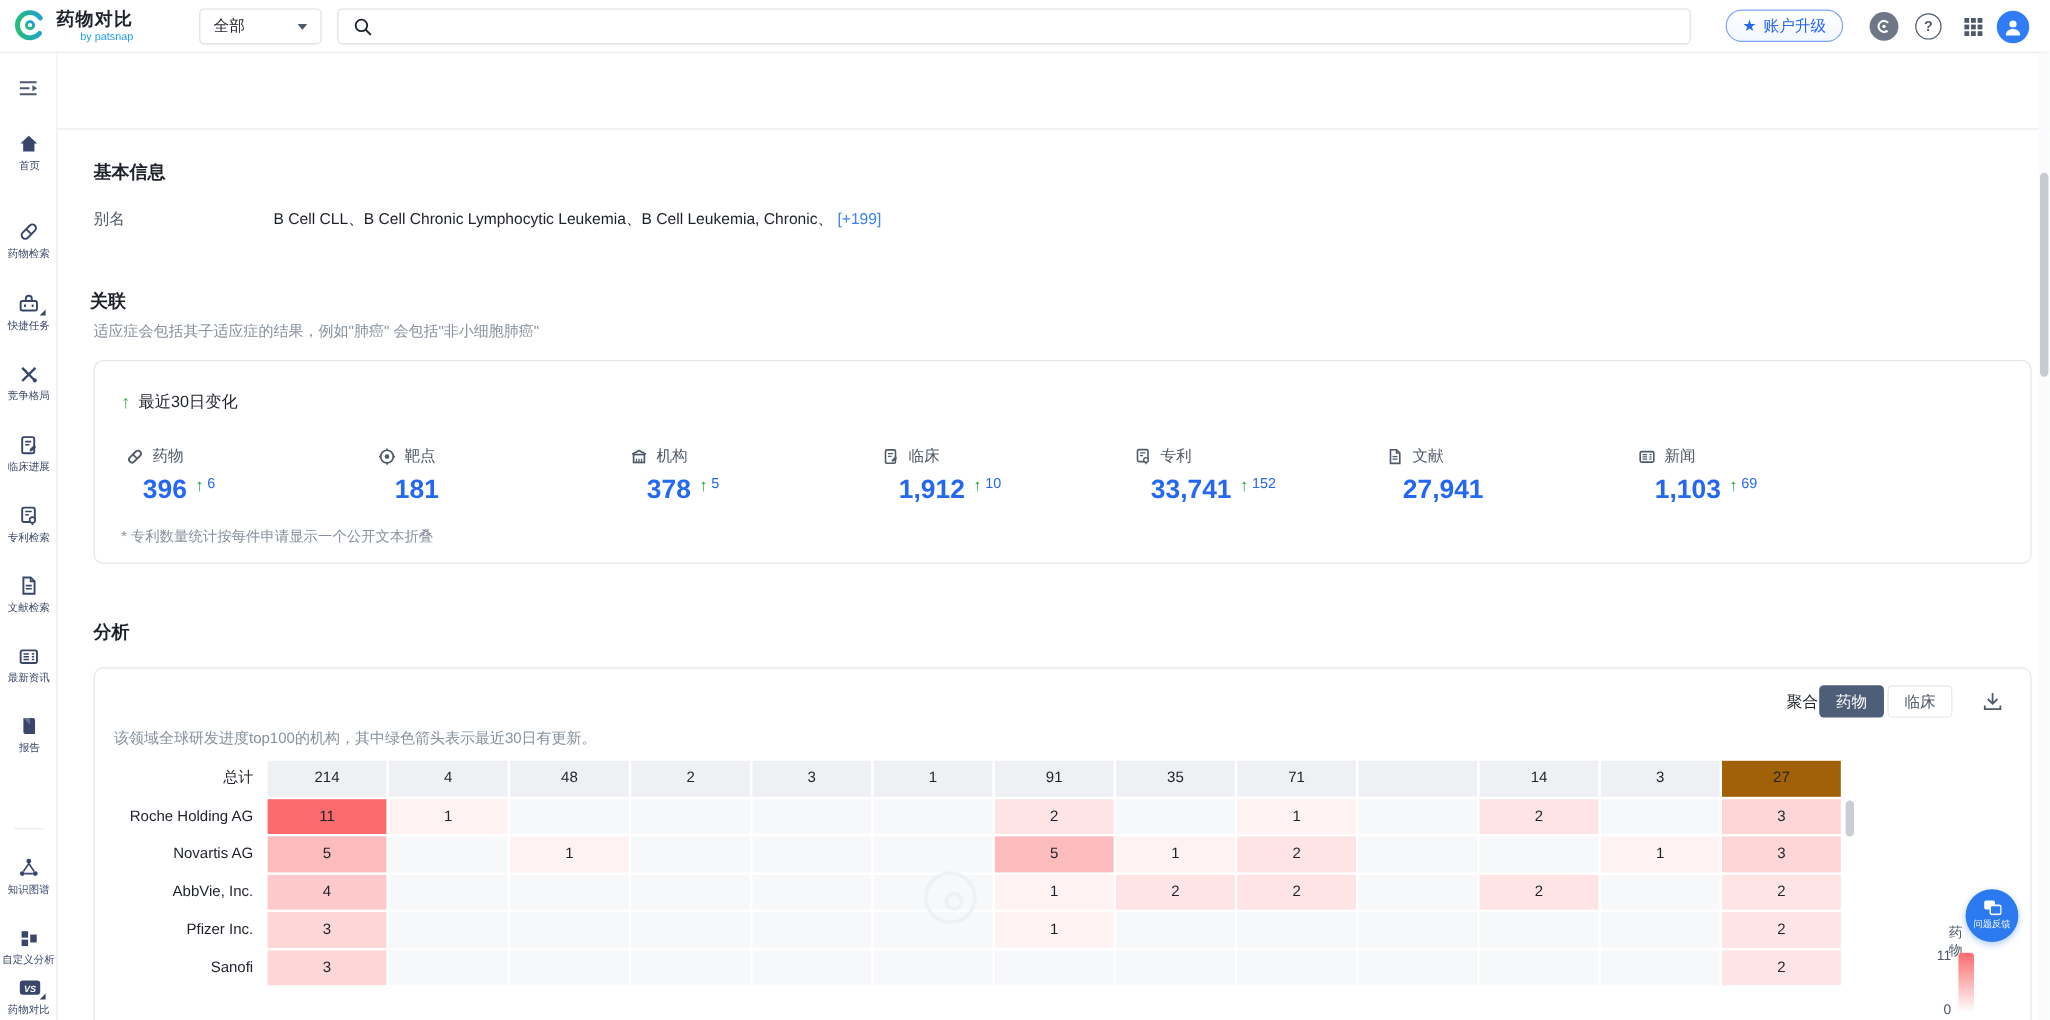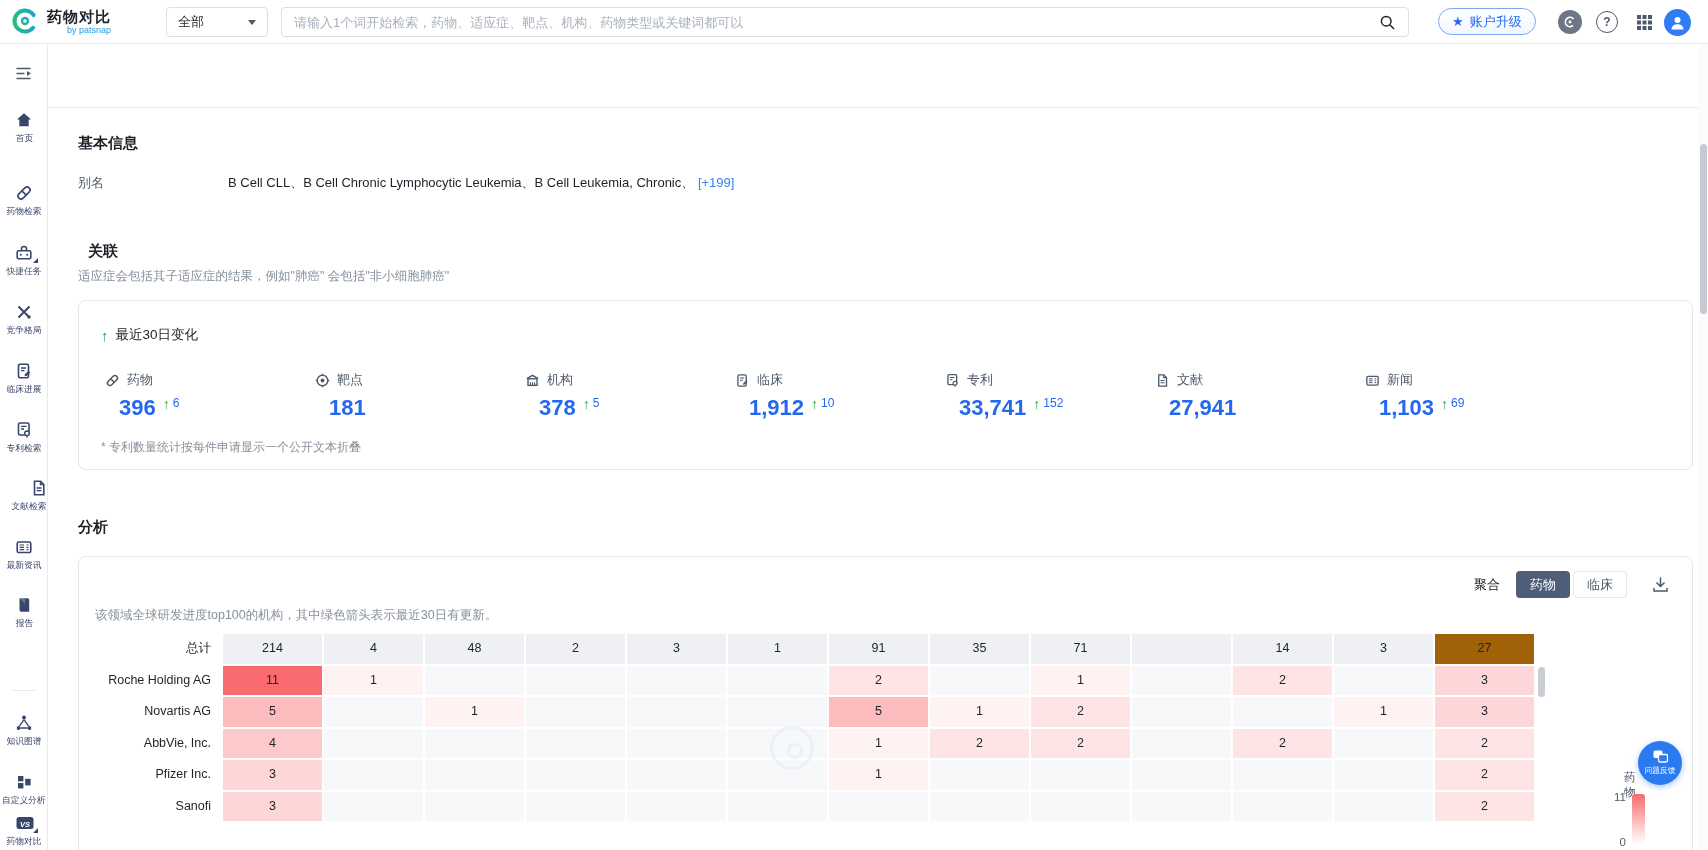--- a/index.html
+++ b/index.html
@@ -57,21 +57,21 @@
 .stat .d-num{font-size:12px;font-weight:normal;color:#2468f2;margin-left:3px;line-height:15px}
 .footnote{position:absolute;left:22px;top:138px;font-size:12px;color:#86909c}
 .ana-card{left:78px;top:556px;width:1615px;height:310px}
 .ana-head{position:absolute;left:16px;top:15px;display:flex;align-items:center;gap:13px}
 .ana-title{font-size:15px;font-weight:600;color:#1d2129}
 .togglepill{display:flex;align-items:center;gap:7px;border:1px solid #dcdfe5;border-radius:4px;padding:4px 9px;cursor:pointer}
 .tgl{width:22px;height:12px;border-radius:6px;background:#2468f2;position:relative}
 .tgl::after{content:"";position:absolute;left:2px;top:2px;width:8px;height:8px;border-radius:50%;background:#fff}
 .togglepill .tlbl{font-size:12px;color:#1d2129}
 .ana-controls{position:absolute;right:22px;top:14px;display:flex;align-items:center}
-.agg-label{font-size:13px;color:#1d2129;margin-right:16px}
+.agg-label{font-size:13px;color:#1d2129;margin-right:1px}
 .seg-btn{height:27px;min-width:54px;padding:0 13px;border-radius:4px;font-size:13px;display:inline-flex;align-items:center;justify-content:center;cursor:pointer}
 .seg-btn.sel{background:#4e5d78;color:#fff}
 .seg-btn.unsel{background:#fff;color:#4e5969;border:1px solid #e5e6eb;margin-left:3px}
 .dl{margin-left:24px;cursor:pointer}
 .ana-sub{position:absolute;left:16px;top:50px;font-size:12.5px;color:#86909c}
 
 .hm{position:absolute;left:16px;top:74px}
 .hm-head{display:flex;height:26px}
 .hm-spacer{width:128px}
 .hm-hcell{width:101px;text-align:center;font-size:12.5px;color:#4e5969;line-height:26px}
@@ -118,21 +118,20 @@
         <span class="logo-by" style="display:block">by patsnap</span>
       </span>
     </div>
 
     <div class="scope">
       <span>全部</span>
       <span class="caret"></span>
     </div>
 
     <div class="searchbox">
-      <input type="text" placeholder="请输入1个词开始检索，药物、适应症、靶点、机构、药物类型或关键词都可以" style="">
       <span>
         <svg width="17" height="17" viewBox="0 0 17 17">
             <circle cx="7.2" cy="7.2" r="4.8" fill="none" stroke="#1d2129" stroke-width="1.5"></circle>
             <path d="M10.8 10.8 L15 15" stroke="#1d2129" stroke-width="1.5"></path>
           </svg>
       </span>
     </div>
 
     <div class="upgrade">
       <span class="star">★</span>
@@ -261,21 +260,21 @@
         <span class="ic">
           <svg width="18" height="18" viewBox="0 0 18 18">
             <rect x="3.5" y="2" width="10.5" height="12" rx="1.5" fill="none" stroke="#39466b" stroke-width="1.6"></rect>
             <path d="M6 5.3h5.5 M6 8h3" stroke="#39466b" stroke-width="1.3"></path>
             <circle cx="12" cy="12.3" r="2.3" fill="#fff" stroke="#39466b" stroke-width="1.4"></circle>
             <path d="M12 14.6v2" stroke="#39466b" stroke-width="1.4"></path>
           </svg>
         </span>
         <span class="lbl">专利检索</span>
       </div>
-      <div class="side-item" style="top: 435px; align-items: flex-end;">
+      <div class="side-item" style="top: 435px;">
         <span class="ic">
           <svg width="18" height="18" viewBox="0 0 18 18">
             <path d="M4.5 2.2 h6 l3.3 3.3 V15.8 h-9.3z" fill="none" stroke="#39466b" stroke-width="1.6"></path>
             <path d="M10.5 2.2 v3.3 h3.3" fill="none" stroke="#39466b" stroke-width="1.4"></path>
             <path d="M6.5 9h5 M6.5 11.6h5" stroke="#39466b" stroke-width="1.3"></path>
           </svg>
         </span>
         <span class="lbl">文献检索</span>
       </div>
       <div class="side-item" style="top: 494px;">
@@ -334,21 +333,21 @@
       <div class="side-div" style="top: 646px;"></div>
     </div>
 
   <div class="sec-title" style="left:78px;top:134px">基本信息</div>
   <div class="alias-label">别名</div>
   <div class="alias-value">
     <span>B Cell CLL、B Cell Chronic Lymphocytic Leukemia、B Cell Leukemia, Chronic、</span>
     <span class="alias-more">[+199]</span>
   </div>
 
-  <div class="sec-title" style="left:88px;top:242px">关联</div>
+  <div class="sec-title" style="left:75px;top:242px">关联</div>
   <div class="rel-sub">适应症会包括其子适应症的结果，例如"肺癌" 会包括"非小细胞肺癌"</div>
 
   <div class="card stats-card">
     <div class="recent">
       <span class="up-arrow">↑</span>
       <span>最近30日变化</span>
     </div>
     <div class="stats-row" id="stats-row">
         <div class="stat">
           <div class="lab">

